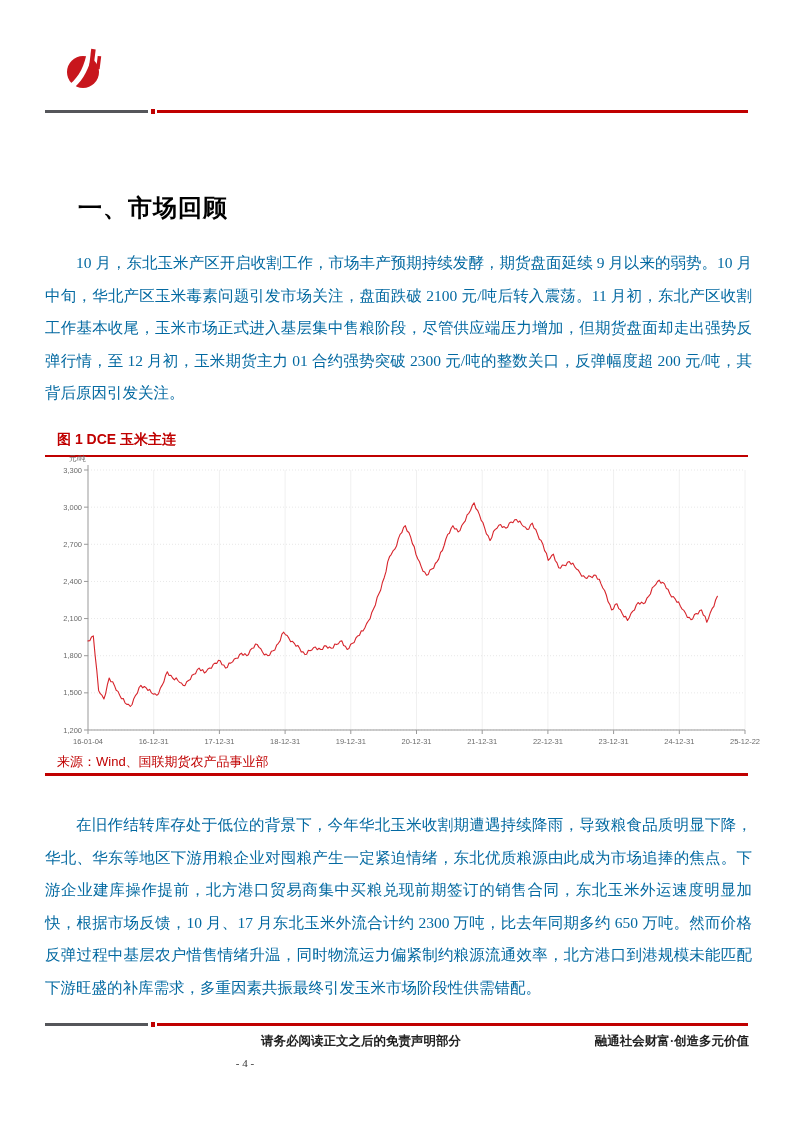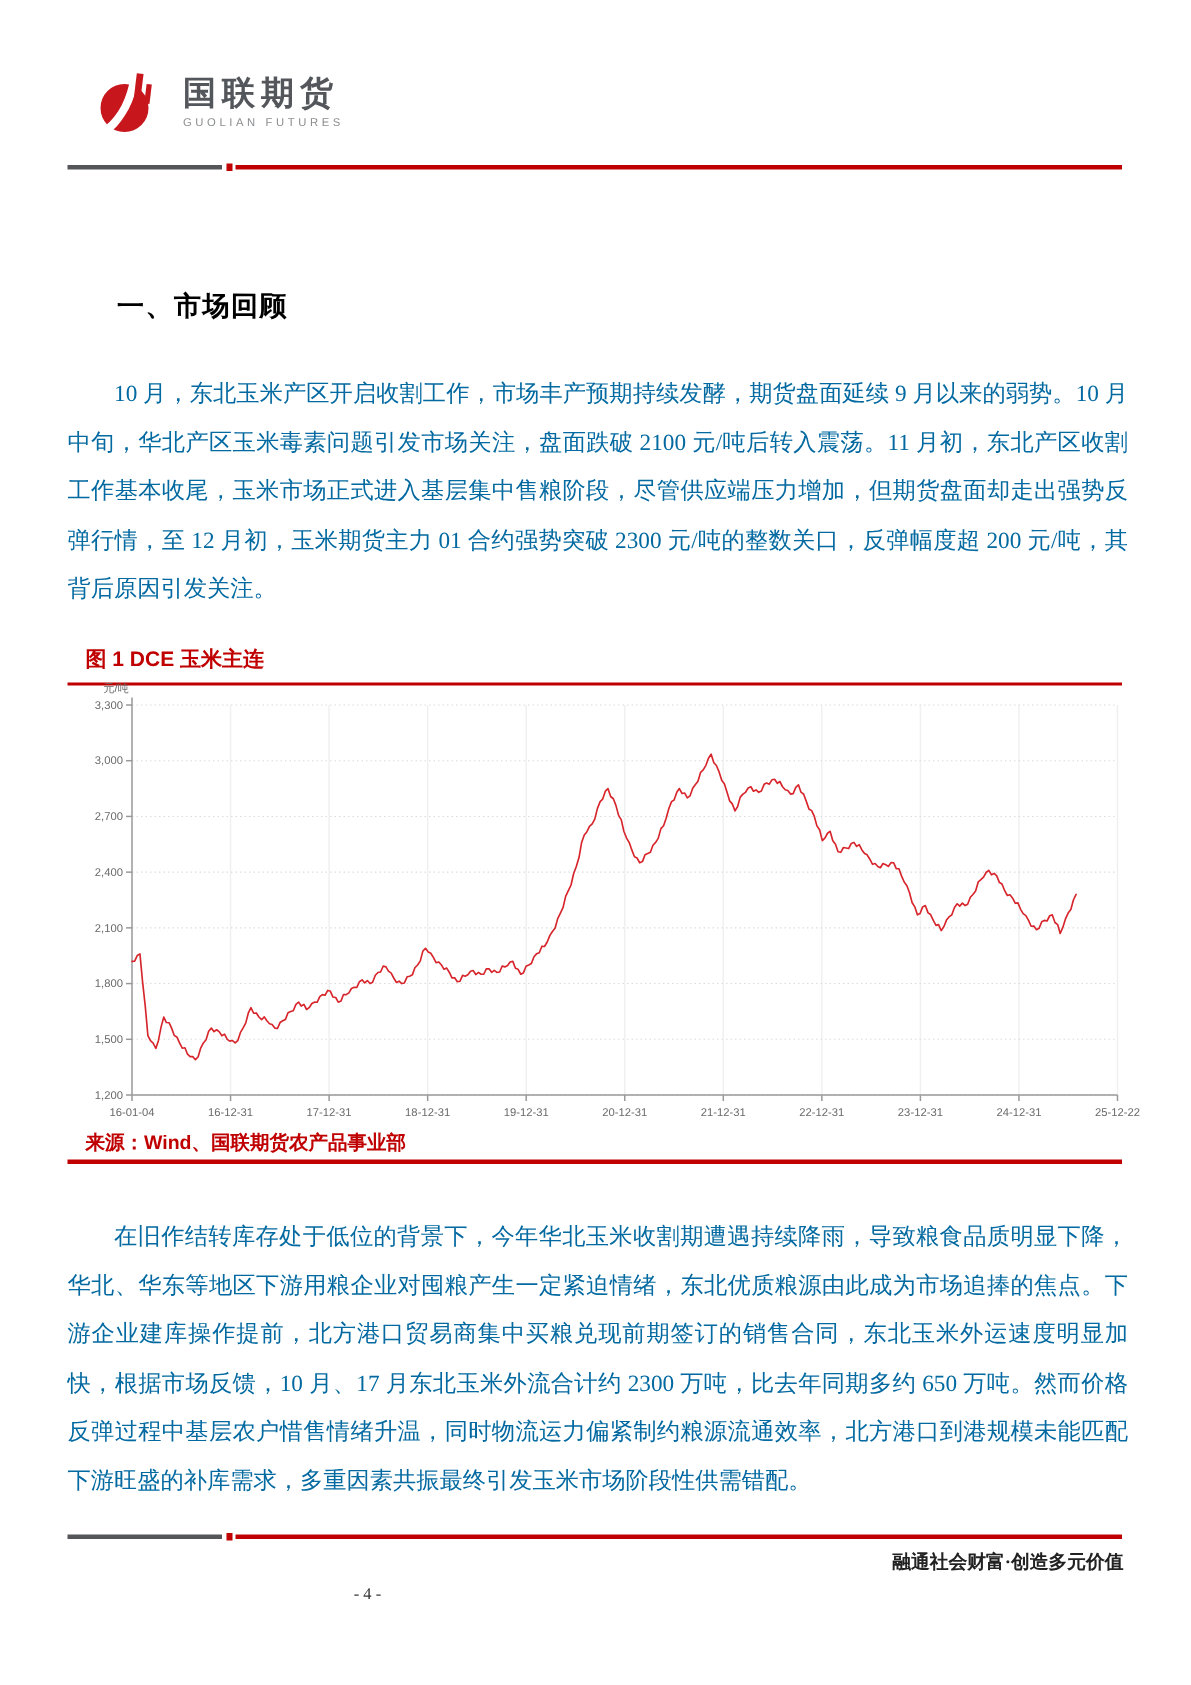--- a/index.html
+++ b/index.html
@@ -22,34 +22,34 @@
           display:flex; align-items:center; }
   .rule .seg-gray { width:103px; height:3px; background:#55565a; }
   .rule .gap3 { width:3px; height:3px; }
   .rule .seg-dash { width:4px; height:5px; background:#c00000; }
   .rule .gap2 { width:2px; height:3px; }
   .rule .seg-red { flex:1; height:3px; background:#c00000; }
   .rule1 { top:109px; } .rule-footer { top:1022px; }
   
   .heading { position:absolute; left:78px; top:192px;
              font-family:"Liberation Sans", sans-serif; font-weight:bold;
-             font-size:18px; color:#000; letter-spacing:1px; }
+             font-size:24px; color:#000; letter-spacing:1px; }
   .body-p { position:absolute; left:45px; width:707px; font-size:15.5px;
             line-height:32.5px; text-align:justify; text-indent:2em; color:#0369a1; }
   .p1 { top:247px; } .p2 { top:809px; }
   
   .fig-caption { position:absolute; left:57px; top:431px;
                  font-family:"Liberation Sans", sans-serif; font-weight:bold;
                  font-size:14px; color:#c00000; }
   .fig-caption-rule { position:absolute; left:45px; top:455px; width:703px; height:2px;
                       background:#c00000; }
   .chart-wrap { position:absolute; left:45px; top:458px; width:703px; height:293px; }
   .chart-wrap svg { overflow:visible; }
   .fig-source { position:absolute; left:57px; top:753px;
-                font-family:"Liberation Sans", sans-serif; font-weight:bold;
+                font-family:"Liberation Sans", sans-serif; font-weight:normal;
                 font-size:13px; color:#c00000; }
   .fig-bottom-rule { position:absolute; left:45px; top:773px; width:703px; height:3px;
                      background:#c00000; }
   
   .footer-disclaimer { position:absolute; left:45px; top:1033px; width:632px;
                        text-align:center; font-weight:bold; font-size:12.5px; color:#222; }
   .footer-slogan { position:absolute; right:45px; top:1033px;
                    font-weight:bold; font-size:12.5px; color:#222; }
   .page-number { position:absolute; left:45px; top:1057px; width:400px;
                  text-align:center; font-size:11px; color:#333; }
@@ -61,24 +61,20 @@
 
 <div class="page">
 
   <div class="logo">
     <svg class="logo-mark" viewBox="0 0 48 48">
       <circle cx="19" cy="28" r="16" fill="#c8161d"></circle>
       <path d="M6 40 C 15 33, 21 21, 23 7 L 28 10 C 26 23, 19 36, 11 43 Z" fill="#ffffff"></path>
       <rect x="26" y="5" width="4.5" height="20" fill="#c8161d" transform="rotate(7 28 15)"></rect>
       <rect x="33" y="12" width="3.5" height="13" fill="#c8161d" transform="rotate(7 34 18)"></rect>
     </svg>
-    <div class="logo-text">
-      <div class="logo-cn">国联期货</div>
-      <div class="logo-en">GUOLIAN FUTURES</div>
-    </div>
   </div>
 
   <div class="rule rule1">
     <span class="seg-gray"></span>
       <span class="gap3"></span>
       <span class="seg-dash"></span>
       <span class="gap2"></span>
       <span class="seg-red"></span>
   </div>
 
@@ -160,16 +156,17 @@
   <p class="body-p p2">在旧作结转库存处于低位的背景下，今年华北玉米收割期遭遇持续降雨，导致粮食品质明显下降，华北、华东等地区下游用粮企业对囤粮产生一定紧迫情绪，东北优质粮源由此成为市场追捧的焦点。下游企业建库操作提前，北方港口贸易商集中买粮兑现前期签订的销售合同，东北玉米外运速度明显加快，根据市场反馈，10 月、17 月东北玉米外流合计约 2300 万吨，比去年同期多约 650 万吨。然而价格反弹过程中基层农户惜售情绪升温，同时物流运力偏紧制约粮源流通效率，北方港口到港规模未能匹配下游旺盛的补库需求，多重因素共振最终引发玉米市场阶段性供需错配。</p>
 
   <div class="rule rule-footer">
     <span class="seg-gray"></span>
       <span class="gap3"></span>
       <span class="seg-dash"></span>
       <span class="gap2"></span>
       <span class="seg-red"></span>
   </div>
 
+  <div class="footer-disclaimer">请务必阅读正文之后的免责声明部分</div>
   <div class="footer-slogan">融通社会财富·创造多元价值</div>
   <div class="page-number">- 4 -</div>
 
 </div>
 
 </body></html>

